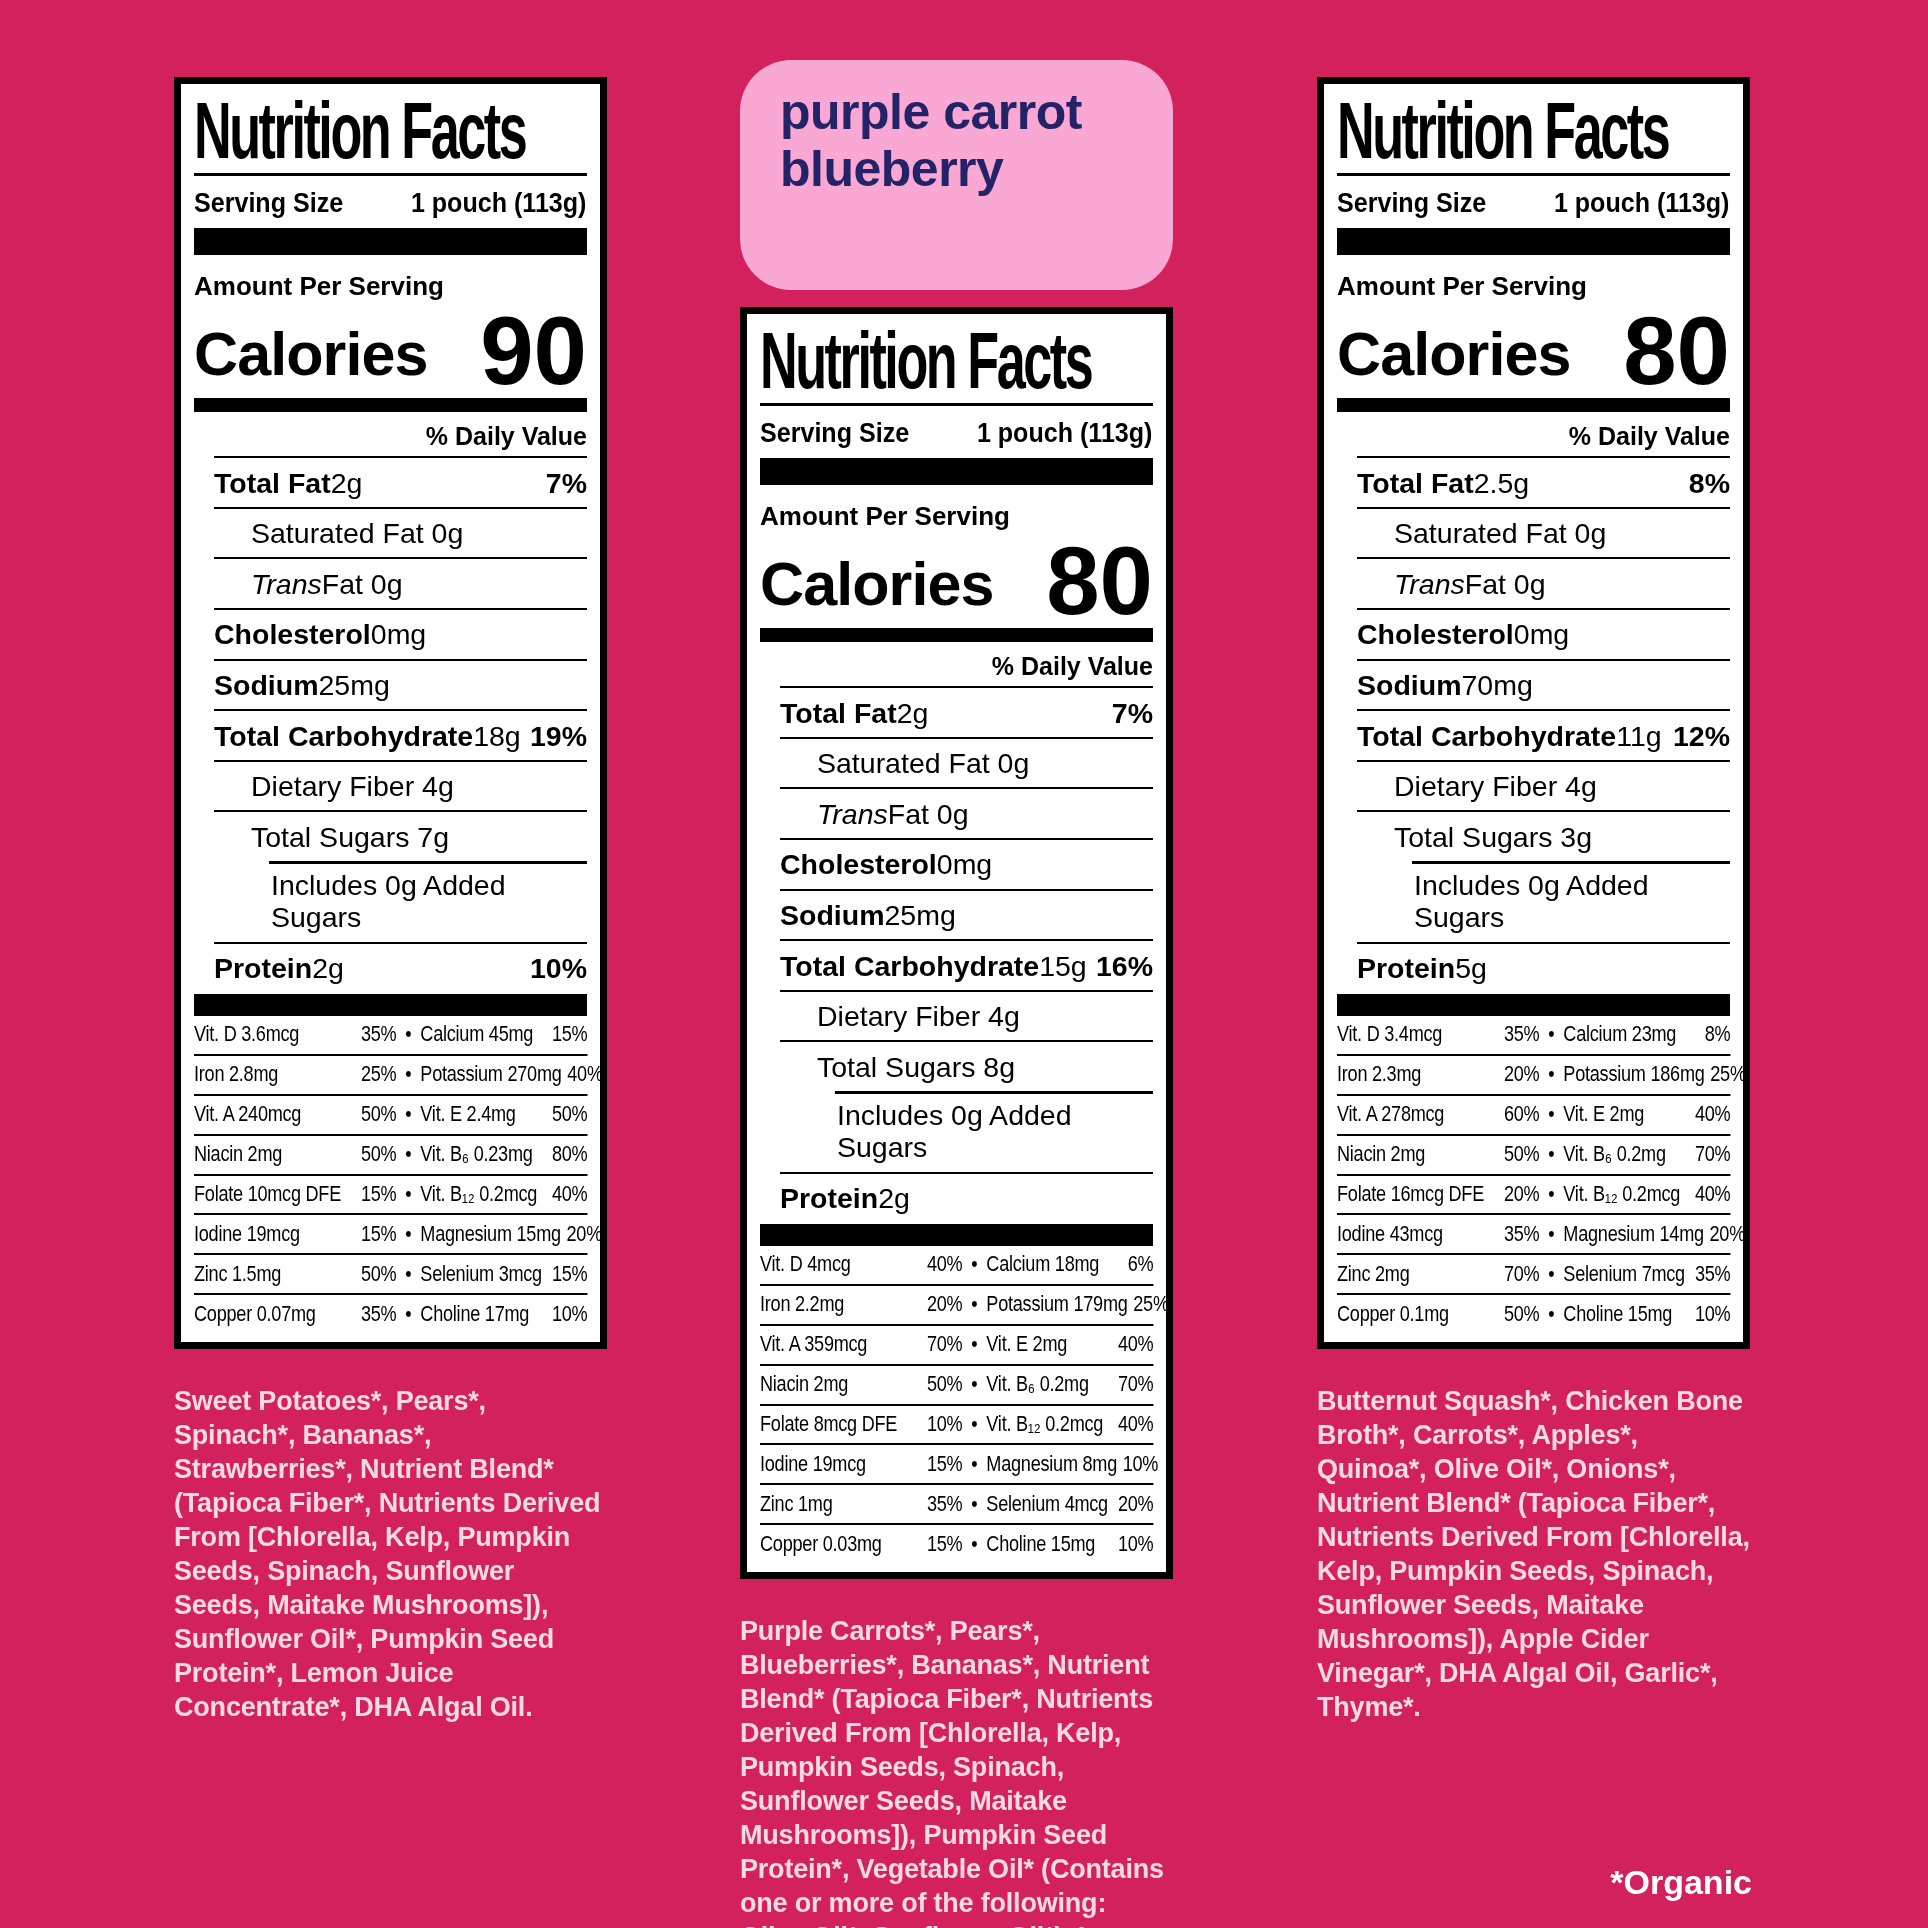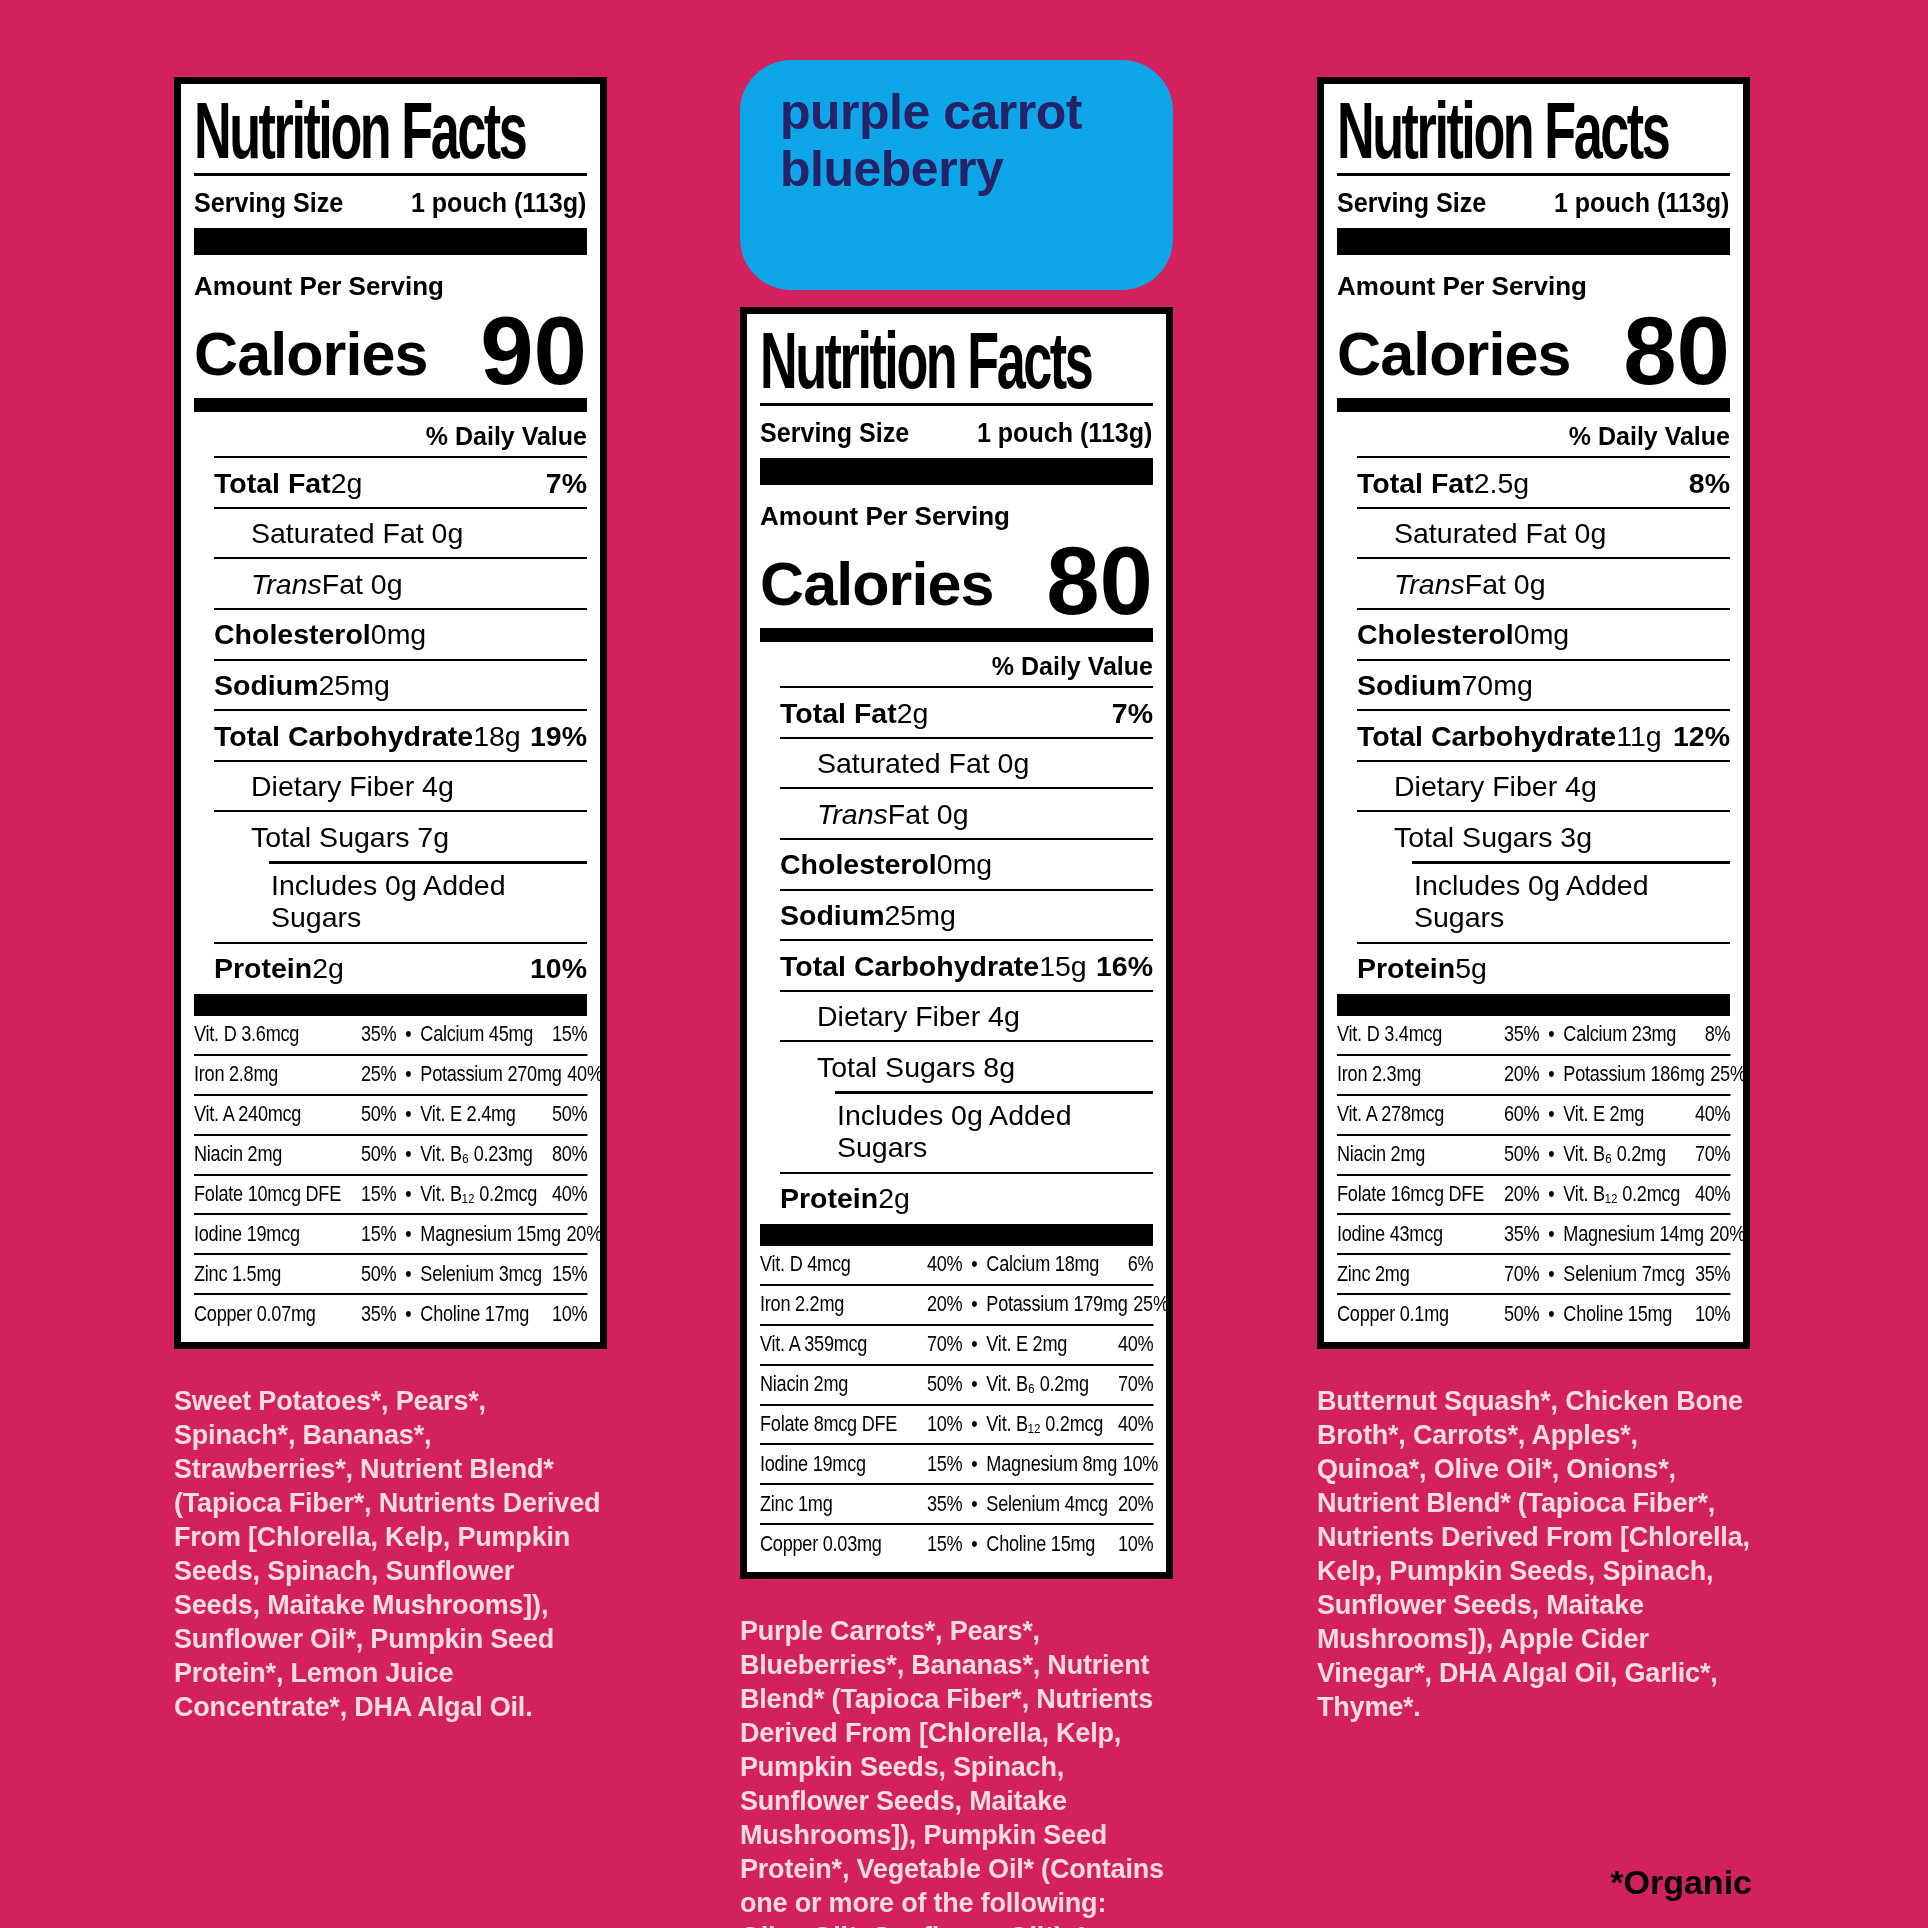--- a/index.html
+++ b/index.html
@@ -212,21 +212,21 @@
               <span class="m-bullet">•</span>
               <span class="m-n2">Choline 17mg</span>
               <span class="m-p2">10%</span>
             </div>
           </div>
     </div>
     <div class="ingredients" style="color: rgb(250, 218, 227);">Sweet Potatoes*, Pears*, Spinach*, Bananas*, Strawberries*, Nutrient Blend* (Tapioca Fiber*, Nutrients Derived From [Chlorella, Kelp, Pumpkin Seeds, Spinach, Sunflower Seeds, Maitake Mushrooms]), Sunflower Oil*, Pumpkin Seed Protein*, Lemon Juice Concentrate*, DHA Algal Oil.</div>
   </div>
 
   <div class="col">
-    <div class="badge" style="background: #0ea5e9;">
+    <div class="badge" style="background: #f9a8d4;">
       <div class="badge-text" style="color: rgb(37, 35, 104);">purple carrot
 blueberry</div>
     </div>
     <div class="nf">
       <div class="nf-title-wrap">
         <div class="nf-title">Nutrition Facts</div>
       </div>
       <div class="serving">
         <span>Serving Size</span>
         <span>1 pouch (113g)</span>
@@ -455,15 +455,15 @@
               <span class="m-p1">50%</span>
               <span class="m-bullet">•</span>
               <span class="m-n2">Choline 15mg</span>
               <span class="m-p2">10%</span>
             </div>
           </div>
     </div>
     <div class="ingredients" style="color: rgb(250, 218, 227);">Butternut Squash*, Chicken Bone Broth*, Carrots*, Apples*, Quinoa*, Olive Oil*, Onions*, Nutrient Blend* (Tapioca Fiber*, Nutrients Derived From [Chlorella, Kelp, Pumpkin Seeds, Spinach, Sunflower Seeds, Maitake Mushrooms]), Apple Cider Vinegar*, DHA Algal Oil, Garlic*, Thyme*.</div>
   </div>
 </div>
-  <div class="footnote" style="color: #000000;">*Organic</div>
+  <div class="footnote" style="color: #ffffff;">*Organic</div>
 </div>
 
 
 </body></html>

